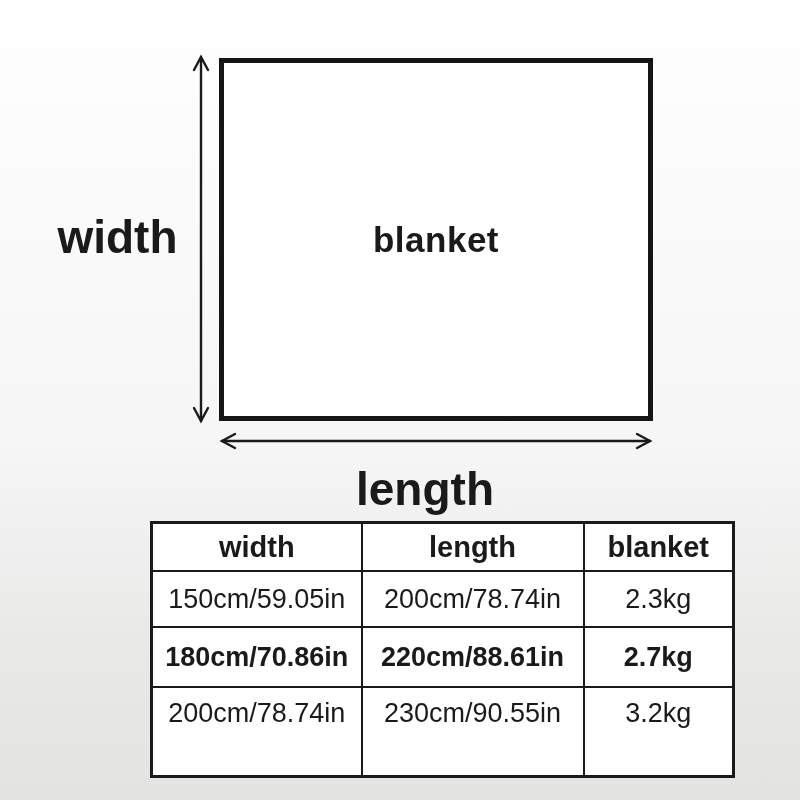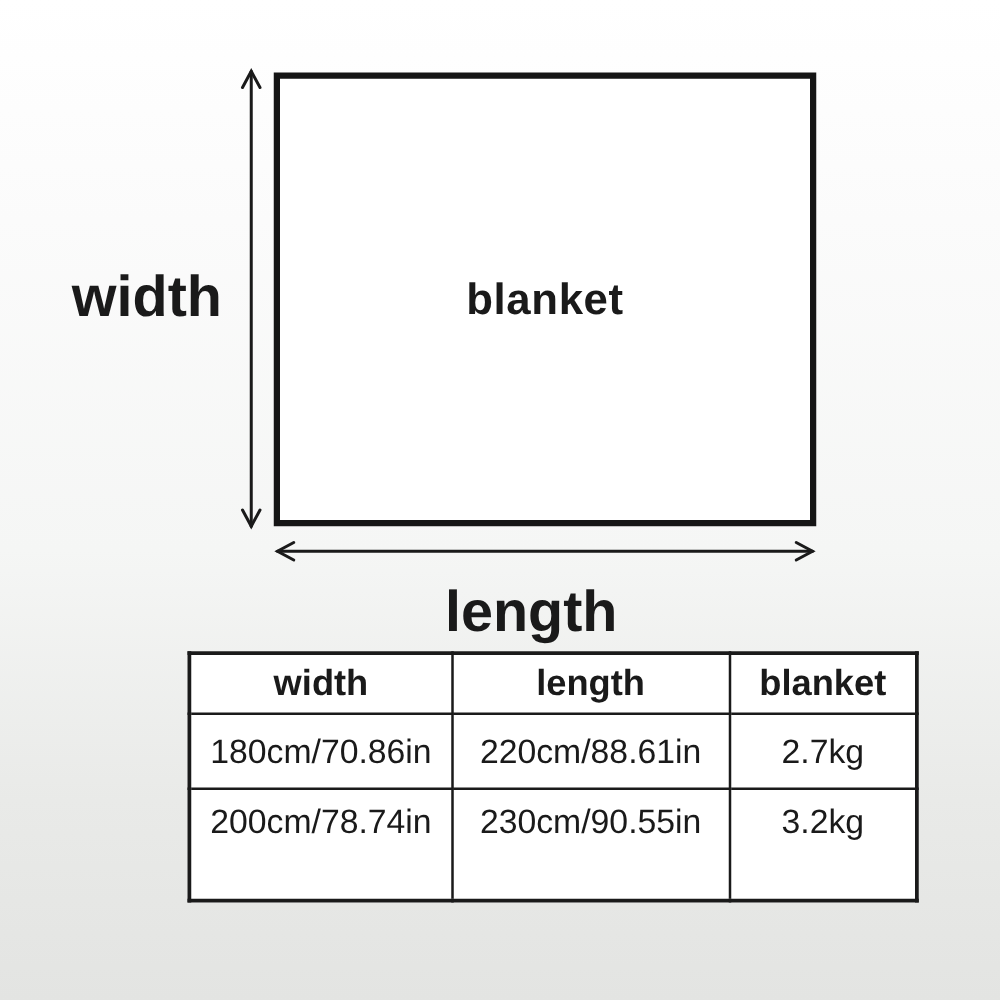--- a/index.html
+++ b/index.html
@@ -89,21 +89,21 @@
   table.size-table th {
     font-size: 29px;
     font-weight: bold;
     height: 46px;
   }
   table.size-table td {
     font-size: 27px;
     font-weight: normal;
   }
   tr.row-0 td { height: 54px; }
-  tr.row-1 td { height: 58px; }
+  tr.row-1 td { height: 58px; font-weight: bold; }
   tr.row-2 td {
     height: 77px;
     vertical-align: top;
     padding-top: 10px;
   }
   .col-width  { width: 210px; }
   .col-length { width: 222px; }
   .col-weight { width: 150px; }
 </style>
 </head>
@@ -142,20 +142,25 @@
       <col class="col-weight">
     </colgroup>
     <thead>
       <tr>
         <th>width</th>
         <th>length</th>
         <th>blanket</th>
       </tr>
     </thead>
     <tbody>
+      <tr class="row-0">
+        <td>150cm/59.05in</td>
+        <td>200cm/78.74in</td>
+        <td>2.3kg</td>
+      </tr>
       <tr class="row-1">
         <td>180cm/70.86in</td>
         <td>220cm/88.61in</td>
         <td>2.7kg</td>
       </tr>
       <tr class="row-2">
         <td>200cm/78.74in</td>
         <td>230cm/90.55in</td>
         <td>3.2kg</td>
       </tr>

